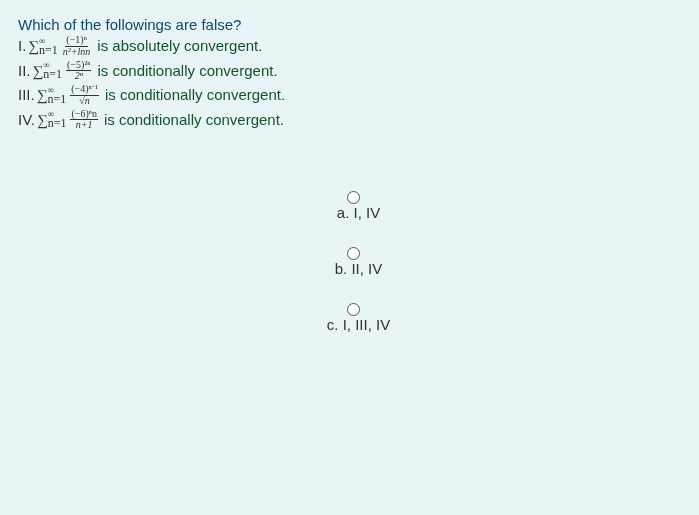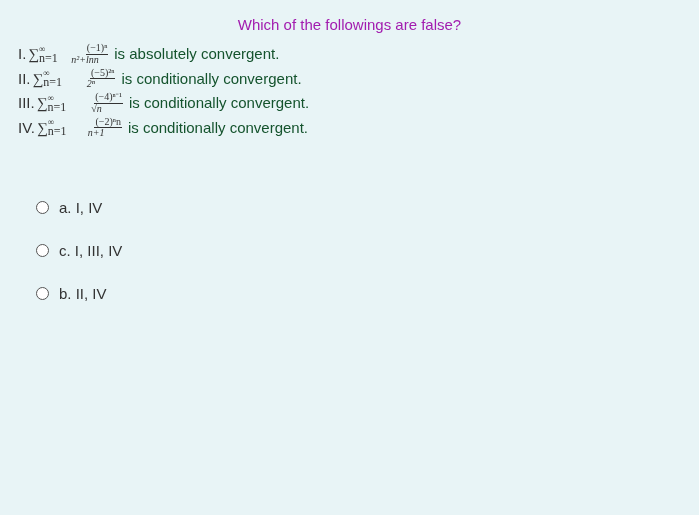--- a/index.html
+++ b/index.html
@@ -6,23 +6,22 @@
     body {
       width: 699px;
       height: 515px;
       background: #e8f4f6;
       font-family: Arial, sans-serif;
       font-size: 15px;
       color: #333;
       padding: 16px 18px;
     }
     .question-text {
-      margin-bottom: 10px;
-      color: #a21caf;
-      text-align: center;
+      margin-bottom: 2px;
+      color: #0c4a6e;
     }
     .statements {
       margin-bottom: 60px;
     }
     .statement {
       display: flex;
       align-items: center;
       margin-bottom: 2px;
       line-height: 1.5;
     }
@@ -47,29 +46,30 @@
     .sumsubsup .sub { font-size: 12px; display:block; text-align:center; }
     .frac {
       display: inline-flex;
       flex-direction: column;
       align-items: center;
       vertical-align: middle;
       font-size: 10px;
       line-height: 1.05;
       margin: 0 4px;
     }
-    .frac .num { border-bottom: 1px solid #333; padding: 0 1px; margin-left: 24px; }
+    .frac .num { border-bottom: 1px solid #333; padding: 0 1px; }
     .frac .den { padding: 0 1px; font-style: italic; }
     .desc { margin-left: 2px; color: #14532d; }
     .options { margin-top: 30px; }
     .option-row {
       display: flex;
       align-items: center;
       margin: 0 0 26px 18px;
       color: #333;
+      flex-direction: column;
     }
     .radio {
       width: 13px; height: 13px;
       border: 1px solid #555;
       border-radius: 50%;
       margin-right: 10px;
       background: #fff;
       flex-shrink: 0;
     }
   </style>
@@ -126,34 +126,34 @@
   </div>
   <div class="statement">
     <span class="roman">IV.</span>
     <span class="formula">
       <span class="sigma">∑</span>
         <span class="sumsubsup">
           <span class="sup">∞</span>
           <span class="sub">n=1</span>
         </span>
       <span class="frac">
-          <span class="num">(−2)ⁿn</span>
+          <span class="num">(−6)ⁿn</span>
           <span class="den">n+1</span>
         </span>
     </span>
     <span class="desc">is conditionally convergent.</span>
   </div>
 </div>
 
 <div class="options">
   <div class="option-row">
     <span class="radio"></span>
     <span>a. I, IV</span>
   </div>
   <div class="option-row">
     <span class="radio"></span>
-    <span>c. I, III, IV</span>
+    <span>b. II, IV</span>
   </div>
   <div class="option-row">
     <span class="radio"></span>
-    <span>b. II, IV</span>
+    <span>c. I, III, IV</span>
   </div>
 </div>
 
 </body></html>

